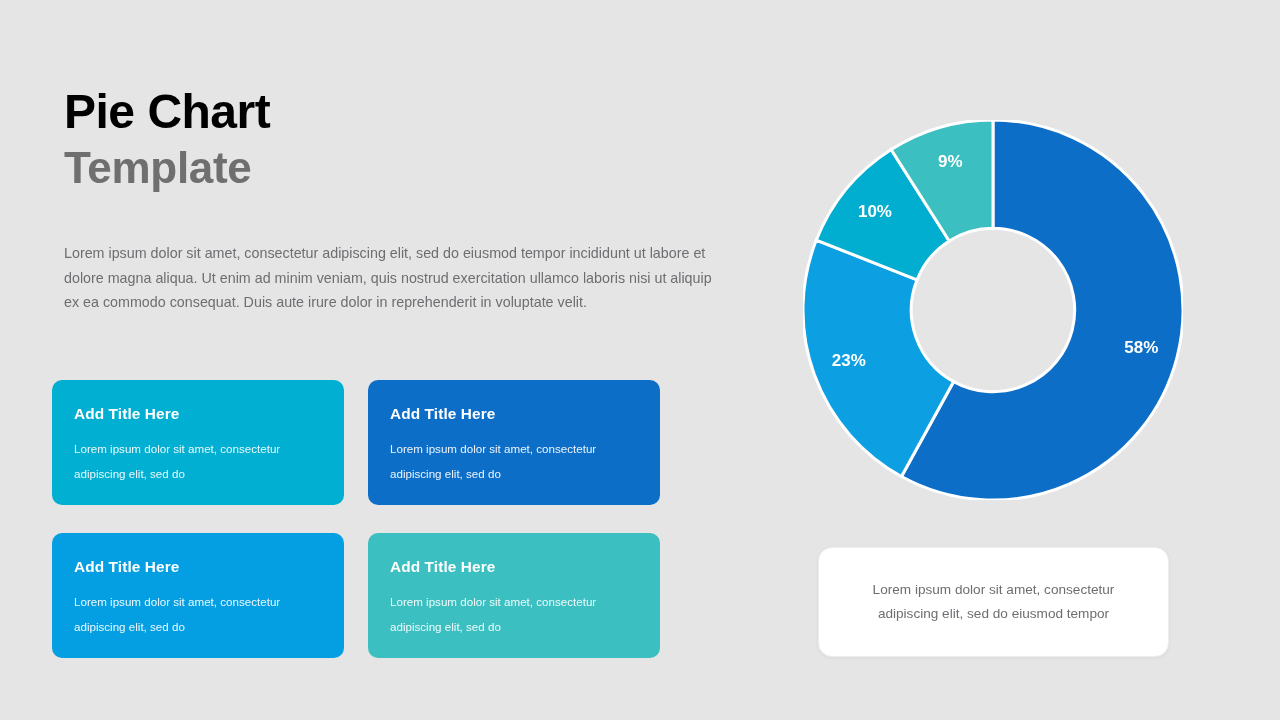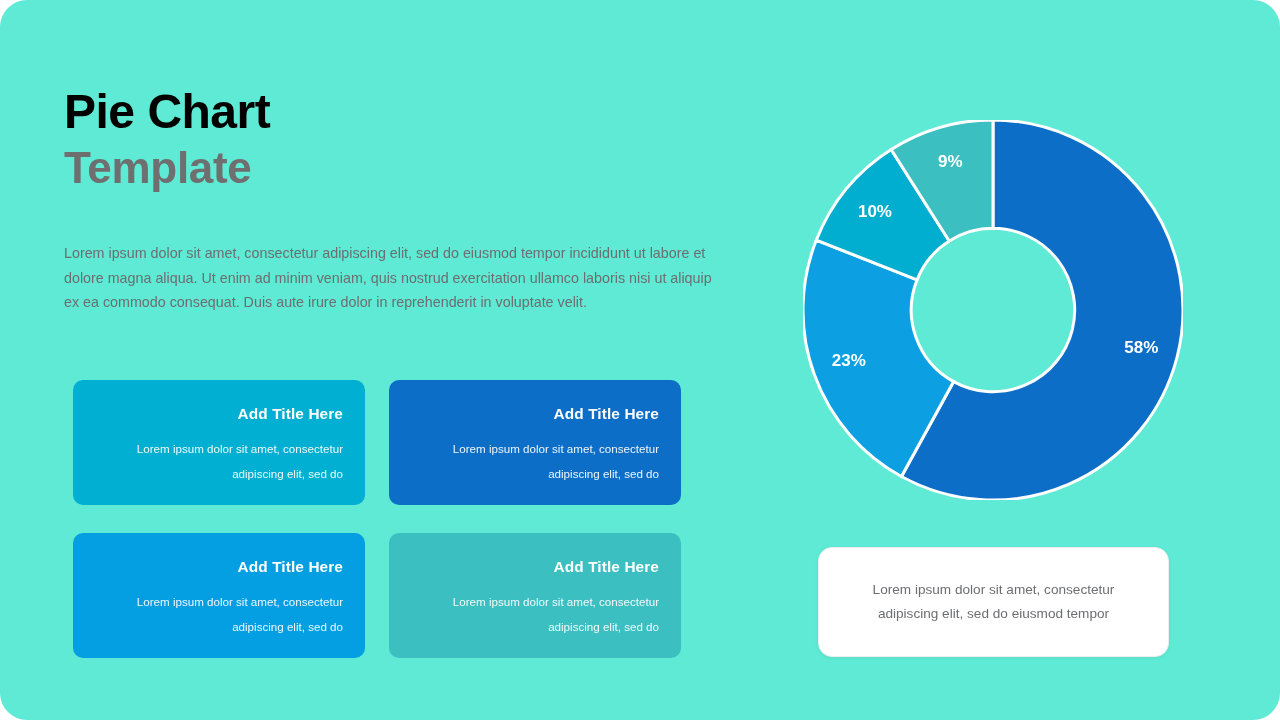--- a/index.html
+++ b/index.html
@@ -12,22 +12,21 @@
     height: 720px;
     overflow: hidden;
     font-family: "Liberation Sans", sans-serif;
     color: #58595b;
     position: relative;
   }
 
   .slide {
     position: absolute;
     inset: 0;
-    background: #5eead4;
-    border-radius: 27px;
+    background: #e5e5e5;
   }
 
   
   .left-col {
     position: absolute;
     left: 64px;
     top: 86px;
     width: 650px;
   }
 
@@ -60,29 +59,28 @@
     width: 648px;
     font-size: 14.3px;
     line-height: 24.6px;
     color: #6d6e71;
     margin: 0;
   }
 
   
   .cards-grid {
     position: absolute;
-    left: 73px;
+    left: 52px;
     top: 380px;
     width: 608px;
     display: grid;
     grid-template-columns: 292px 292px;
     grid-template-rows: 125px 125px;
     column-gap: 24px;
     row-gap: 28px;
-    text-align: right;
   }
 
   .info-card {
     border-radius: 10px;
     padding: 26px 22px 0 22px;
     box-sizing: border-box;
     color: #ffffff;
     overflow: hidden;
   }
 

